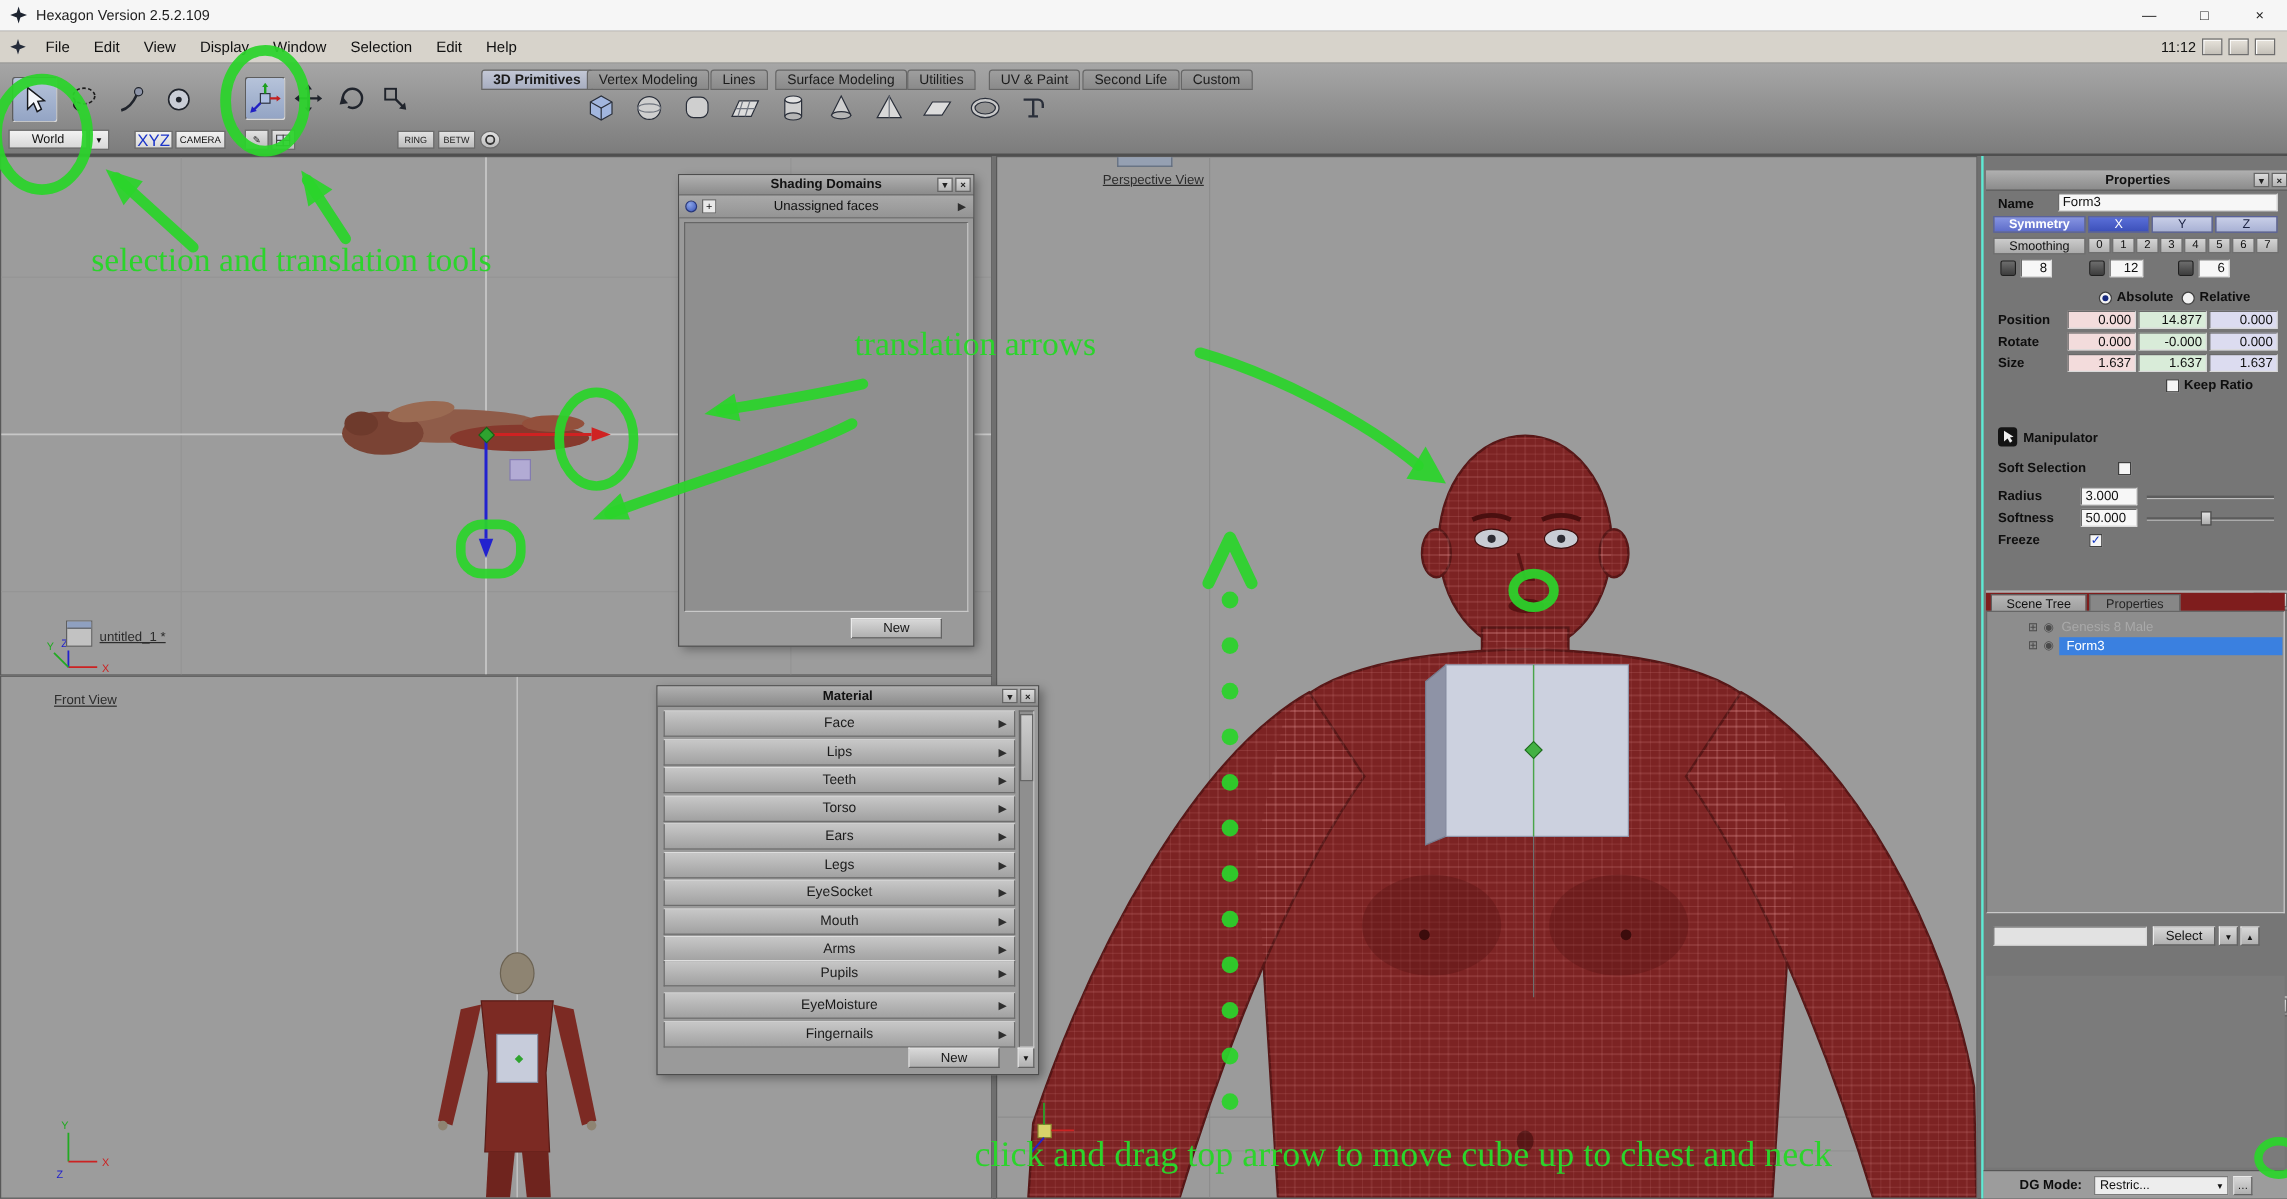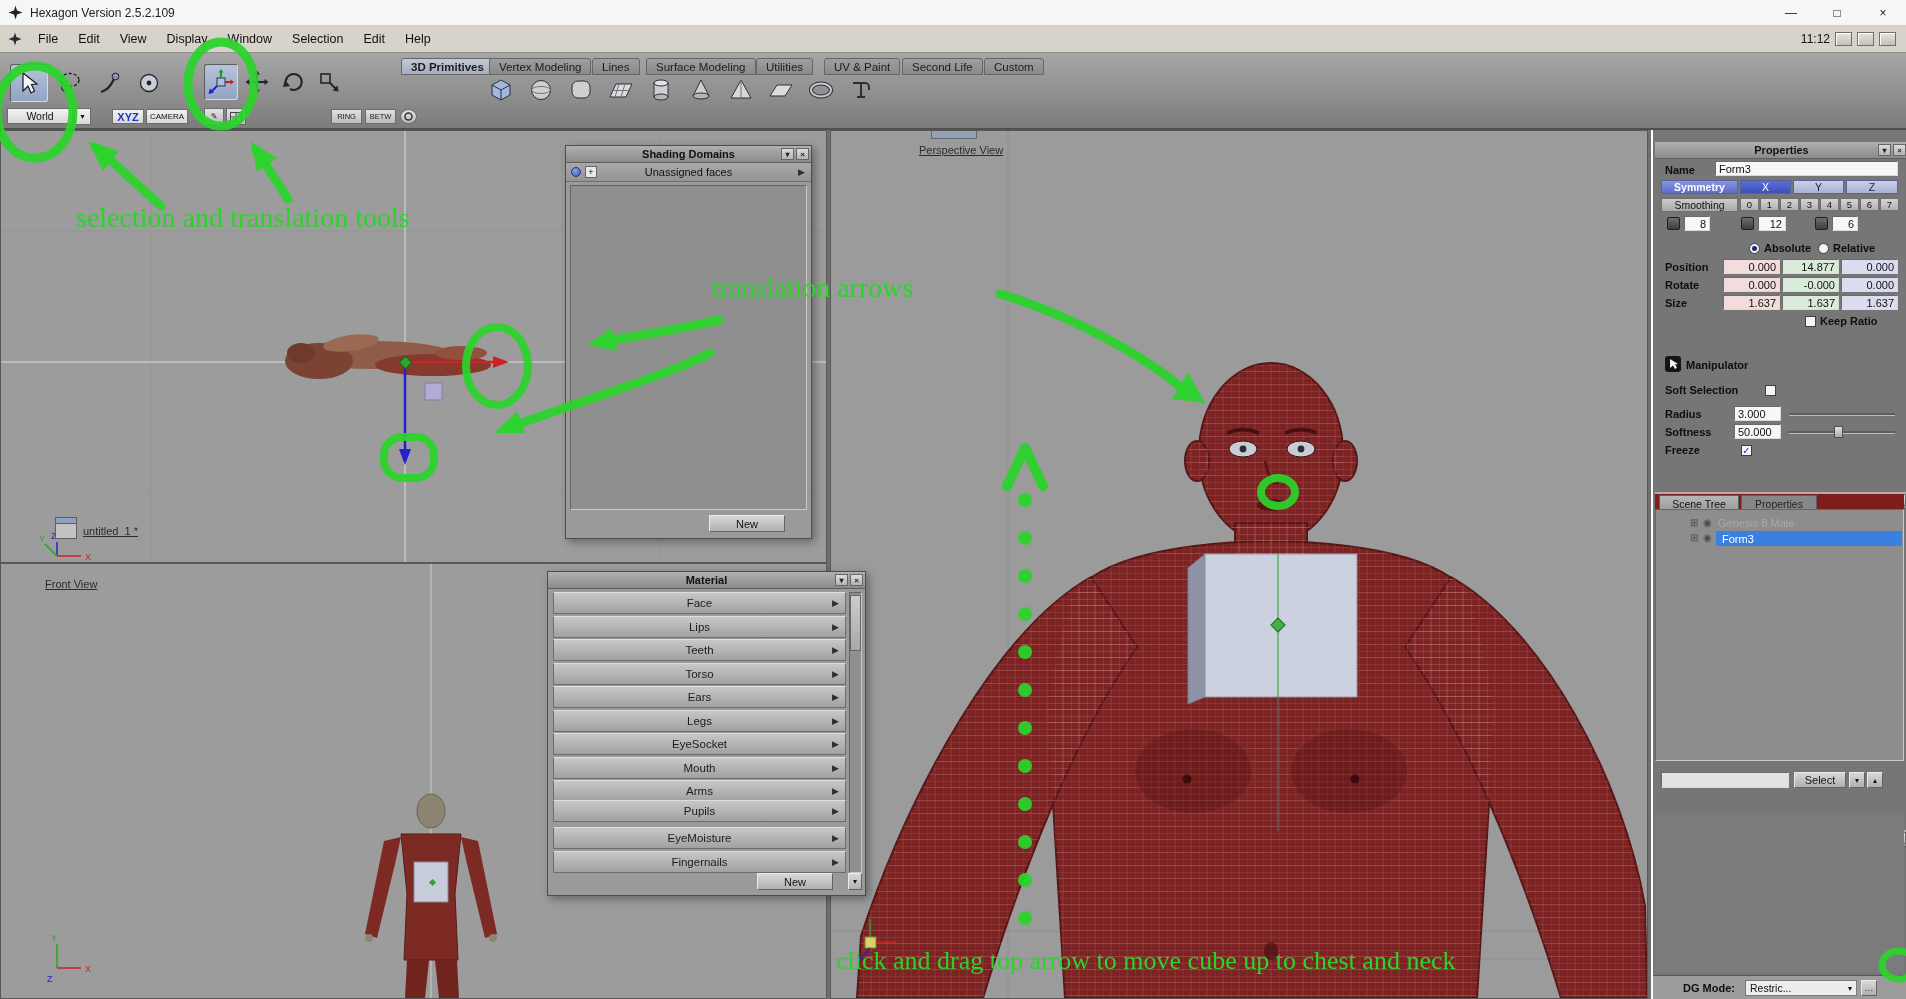--- a/index.html
+++ b/index.html
@@ -132,21 +132,21 @@
     </div>
     <div class="toolicon flat" style="left:130px;top:11px;width:38px;height:38px">
       <svg width="24" height="24">
           <circle cx="12" cy="12" r="8.5" fill="#c9cdd6" stroke="#20242c" stroke-width="1.3"></circle>
           <circle cx="12" cy="12" r="2.4" fill="#20242c"></circle>
         </svg>
     </div>
 
     <div class="wbtn" style="left:7px;top:55px;width:66px;height:16px">World</div>
     <div class="wbtn" style="left:74px;top:55px;width:17px;height:17px;font-size:8px">▾</div>
-    <div class="wbtn" style="left:112px;top:56px;width:32px;height:15px;color:#1c35c8;font-weight:bold;font-size:11px">XYZ</div>
+    <div class="wbtn" style="left:112px;top:56px;width:32px;height:15px;color:#1c35c8;font-weight:normal;font-size:14px">XYZ</div>
     <div class="wbtn" style="left:146px;top:56px;width:42px;height:15px;font-size:8px">CAMERA</div>
 
     <div class="toolicon pressed" style="left:204px;top:11px;width:34px;height:36px">
       <svg width="26" height="26">
         <rect x="9" y="9" width="8" height="8" fill="#aebfe2" stroke="#2c3242"></rect>
         <line x1="13" y1="9" x2="13" y2="2" stroke="#1ca01c" stroke-width="2"></line>
           <polygon points="10.5,3.5 13,0 15.5,3.5" fill="#1ca01c"></polygon>
         <line x1="17" y1="13" x2="24" y2="13" stroke="#c32020" stroke-width="2"></line>
           <polygon points="22.5,10.5 26,13 22.5,15.5" fill="#c32020"></polygon>
         <line x1="9" y1="17" x2="3" y2="23" stroke="#2020c3" stroke-width="2"></line>
@@ -452,21 +452,21 @@
         <span>Fingernails</span>
         <span class="chev">▶</span>
       </div>
     <div class="sunken" style="position:absolute;right:3px;top:20px;width:13px;height:281px">
       <div style="position:absolute;left:0;top:2px;width:11px;height:56px;background:linear-gradient(#cdcdcd,#a8a8a8);border:1px solid #666"></div>
     </div>
     <div class="btn3d" style="position:absolute;right:32px;bottom:5px;width:76px;height:17px">New</div>
     <div class="btn3d" style="position:absolute;right:3px;bottom:5px;width:14px;height:17px;font-size:8px">▾</div>
   </div>
 
-  <div class="abs" style="left:1651px;top:130px;width:255px;height:869px;background:#767676;border-left:2px solid #ffffff">
+  <div class="abs" style="left:1651px;top:130px;width:255px;height:869px;background:#767676;border-left:2px solid #5eead4">
 
     <div class="panel-header abs" style="left:2px;right:2px;top:12px">
       <span>Properties</span>
       <span class="hdr-btns">
         <span class="hdrbtn">▾</span>
         <span class="hdrbtn">×</span>
       </span>
     </div>
 
     <div class="abs plabel" style="left:12px;top:34px">Name</div>
@@ -618,15 +618,15 @@
       <circle cx="1025" cy="728" r="7"></circle>
         <circle cx="1025" cy="766" r="7"></circle>
         <circle cx="1025" cy="804" r="7"></circle>
       <circle cx="1025" cy="842" r="7"></circle>
         <circle cx="1025" cy="880" r="7"></circle>
         <circle cx="1025" cy="918" r="7"></circle>
     </g>
   </svg>
   <div class="anno-text" style="left:76px;top:202px;font-size:28px">selection and translation tools</div>
   <div class="anno-text" style="left:712px;top:272px;font-size:28px">translation arrows</div>
-  <div class="anno-text" style="left:836px;top:946px;font-size:26px">click and drag top arrow to move cube up to chest and neck</div>
+  <div class="anno-text" style="left:812px;top:946px;font-size:30px">click and drag top arrow to move cube up to chest and neck</div>
 
 </div>
 
 </body></html>

